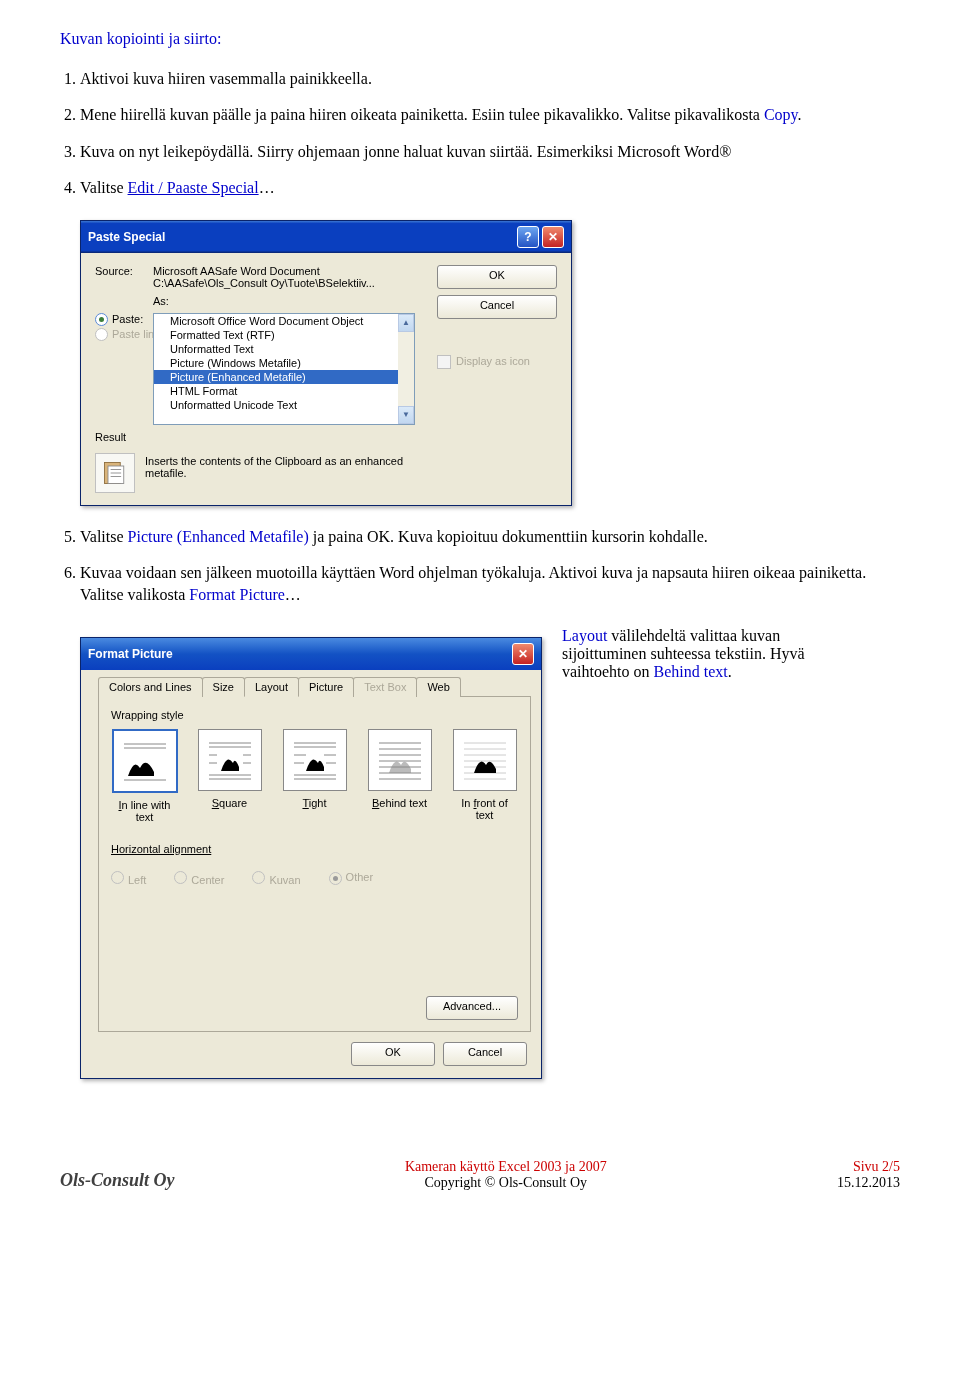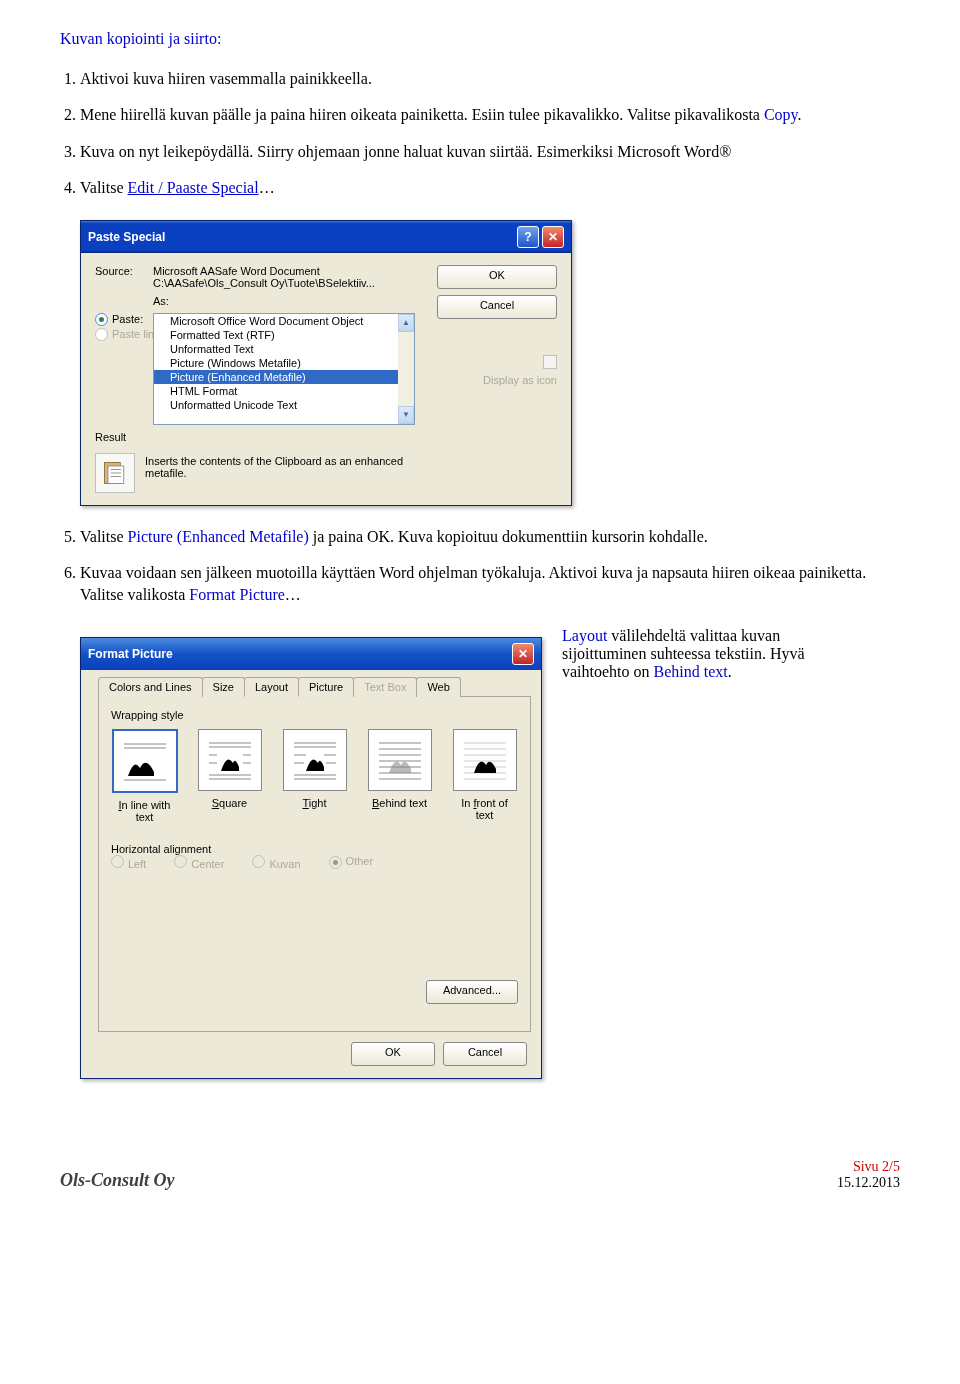--- a/index.html
+++ b/index.html
@@ -83,21 +83,21 @@
   .listbox .scrollbar {
     position: absolute; right: 0; top: 0; bottom: 0; width: 16px;
     background: #f1efe2;
     display: flex; flex-direction: column; justify-content: space-between;
   }
   .listbox .scrollbar .arr {
     height: 16px; background: linear-gradient(to bottom,#dbeaf9,#c1d7f0);
     border: 1px solid #b8c9e4;
     display:flex;align-items:center;justify-content:center;color:#4a6a9c;font-size:8px;
   }
-  .checkbox-row { display:flex; align-items:flex-end; gap:5px; color:#aca899; margin-top: 30px; flex-direction: column;}
+  .checkbox-row { display:flex; align-items:flex-start; gap:5px; color:#aca899; margin-top: 30px;}
   .checkbox-row .cb { width:12px;height:12px;border:1px solid #c0c0c0;background:#f4f4f4; }
   .result-row { display:flex; gap:10px; margin-top:10px; }
   .result-icon {
     width: 38px; height: 38px; border:1px solid #c0c0c0; background:#f8f8f4;
     display:flex;align-items:center;justify-content:center;
   }
   .result-icon svg { width:28px; height:28px; }
   .result-text { flex:1; padding-top:2px; }
 
   
@@ -134,21 +134,21 @@
   .tab-content { border:1px solid #aca899; border-top:none; padding:12px; height:310px; position:relative; }
   .section-label { margin-bottom:8px; }
   .wraprow { display:flex; gap:18px; margin-bottom:12px; }
   .wrap-item { text-align:center; width:72px; }
   .wrap-box {
     width:62px; height:60px; border:1px solid #888; background:white;
     display:flex; align-items:center; justify-content:center; position:relative;
     margin:0 auto 6px auto;
   }
   .wrap-box.selected { border:2px solid #316ac5; }
-  .horiz-label { margin-top:20px; margin-bottom:0; }
+  .horiz-label { margin-top:20px; margin-bottom:16px;text-decoration:underline; }
   .horiz-row { display:flex; gap:28px; color:#aca899; }
   .horiz-row .circle {
     width:11px;height:11px;border:1px solid #c0c0c0;border-radius:50%;
     display:inline-flex;align-items:center;justify-content:center;margin-right:4px;
   }
   .horiz-row .circle.on::after{content:"";width:5px;height:5px;background:#9a9a9a;border-radius:50%;}
   .adv-row { text-align:right; margin-top:110px; }
   .fp-btnrow { display:flex; justify-content:flex-end; gap:8px; padding:10px 4px 0 0; }
 
   .side-note {
@@ -369,17 +369,21 @@
   </div>
 </div>
 
 <div class="side-note">
   <span class="blue-link">Layout</span><span> välilehdeltä valittaa kuvan sijoittuminen suhteessa tekstiin. Hyvä vaihtoehto on </span><span class="blue-link">Behind text</span><span>.</span>
 </div>
 </div>
 
 <div class="footer">
   <div class="company">Ols-Consult Oy</div>
+  <div class="center">
+    <div class="red-text">Kameran käyttö Excel 2003 ja 2007</div>
+    <div>Copyright © Ols-Consult Oy</div>
+  </div>
   <div style="text-align:right;">
     <div class="red-text">Sivu 2/5</div>
     <div>15.12.2013</div>
   </div>
 </div>
 
 </body></html>

